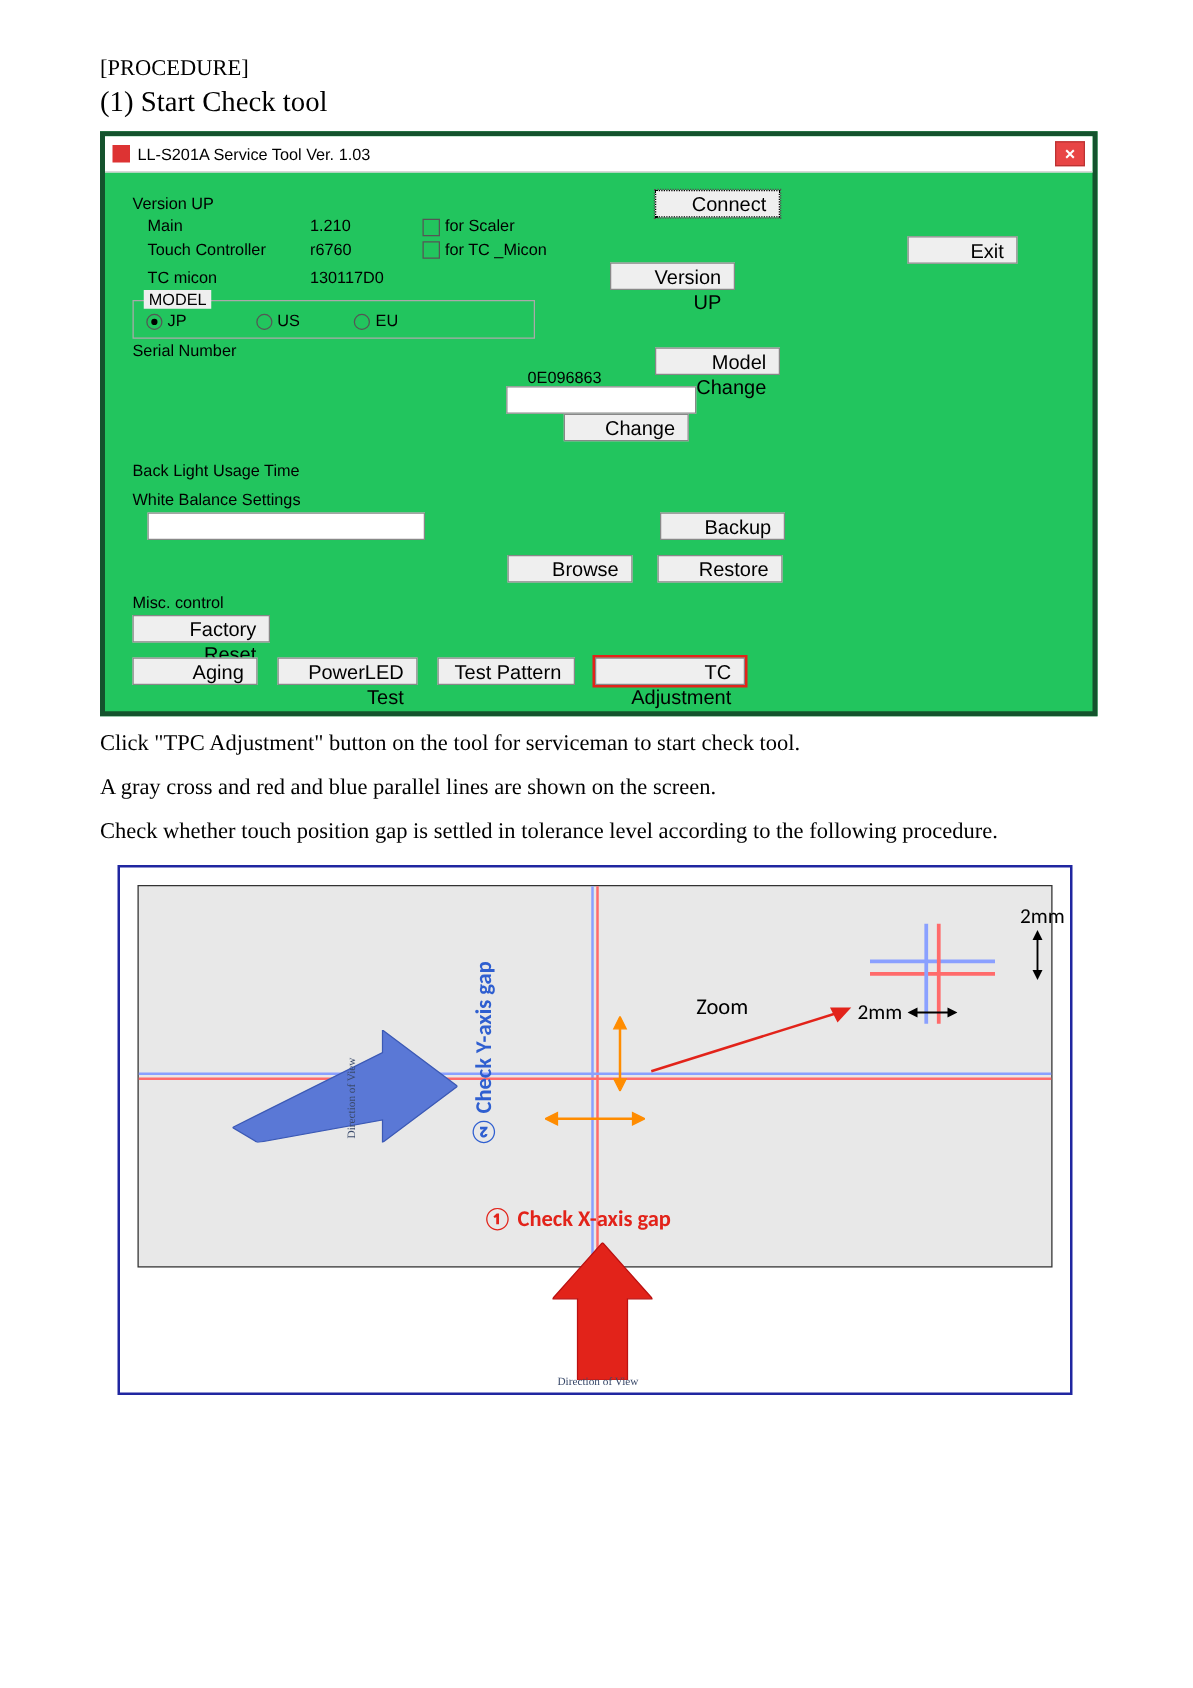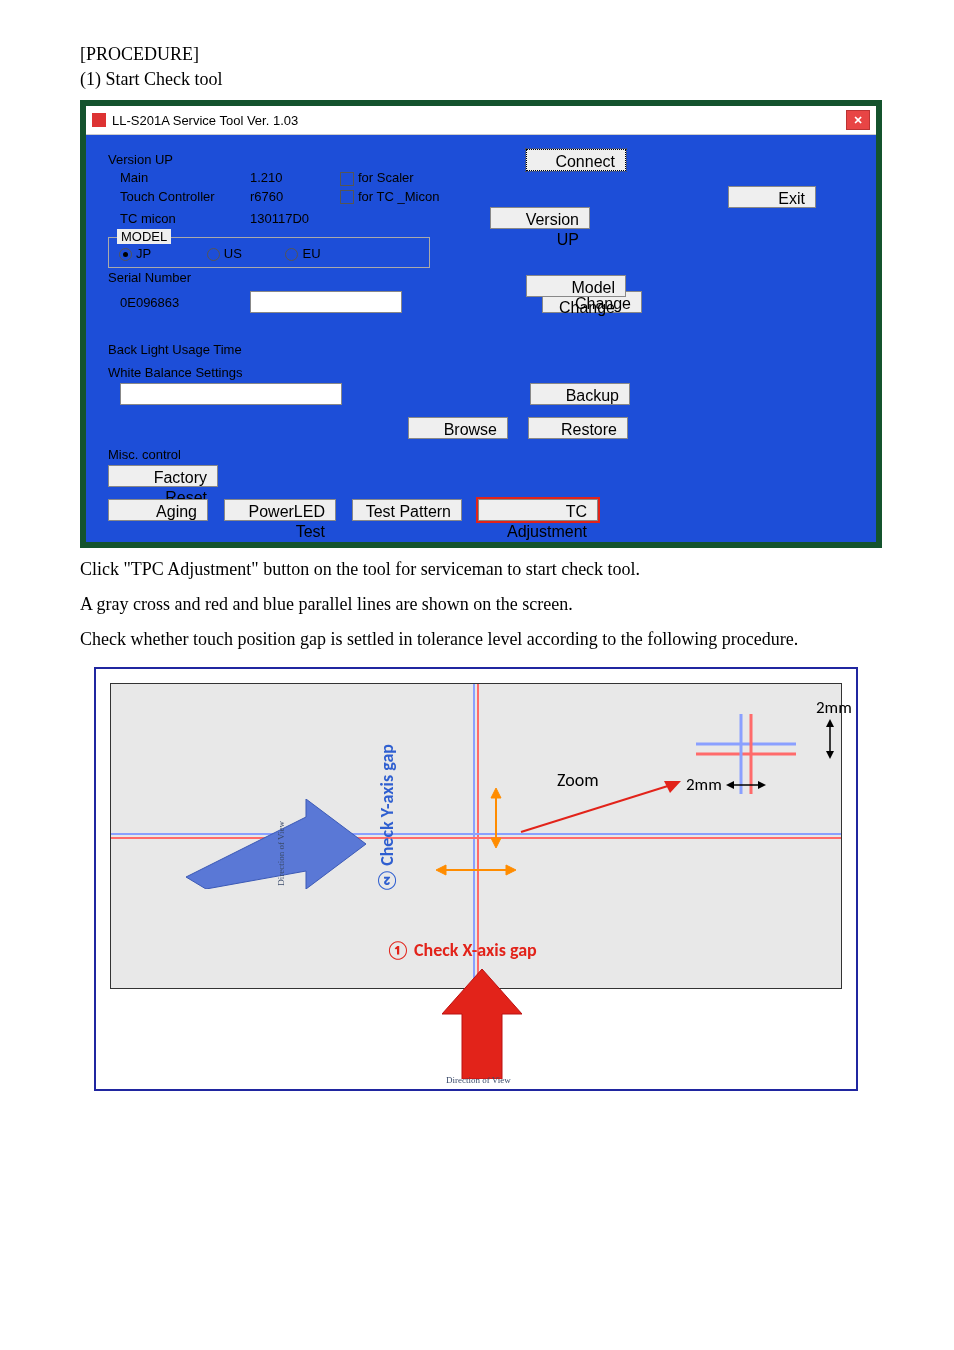--- a/index.html
+++ b/index.html
@@ -5,24 +5,24 @@
   body {
     font-family: "Times New Roman", serif;
     background: #fff;
     margin: 0;
     padding: 40px 80px;
     width: 954px;
     box-sizing: border-box;
     color: #000;
   }
   .doc-text { font-size: 18px; margin: 4px 0; }
-  .step-text { font-size: 18px; margin: 4px 0 10px 0; }
+  .step-text { font-size: 23px; margin: 4px 0 10px 0; }
   .app-window {
-    border: 6px solid #14532d;
-    background: #1d4ed8;
+    border: 4px solid #14532d;
+    background: #22c55e;
     width: 790px;
     font-family: "MS Sans Serif", Tahoma, sans-serif;
     font-size: 13px;
     position: relative;
     margin: 6px 0 8px 0;
   }
   .title-bar {
     background: #fff;
     border-bottom: 1px solid #ccc;
     padding: 4px 6px;
@@ -217,28 +217,28 @@
       <span class="legend">MODEL</span>
       <span style="margin-right:52px;"><span class="radio sel"></span><span>JP</span></span>
       <span style="margin-right:40px;"><span class="radio"></span><span>US</span></span>
       <span><span class="radio"></span><span>EU</span></span>
     </div>
     <div style="position:absolute; left:440px; top:140px;">
       <span class="btn" style="width:100px;">Model Change</span>
     </div>
 
     <div style="margin-top:-6px;">Serial Number</div>
-    <div class="row" style="margin-top:6px;">
+    <div class="row" style="margin-top:6px;flex-direction:column;">
       <span class="label-col" style="padding-left:12px;">0E096863</span>
       <span class="input-box" style="width:150px;"></span>
       <span style="width:100px;"></span>
       <span class="btn" style="width:100px; margin-left:40px;">Change</span>
     </div>
 
-    <div class="row" style="margin-top:29px;">
+    <div class="row" style="margin-top:16px;">
       <span>Back Light Usage Time</span>
     </div>
 
     <div class="row" style="margin-top:8px;">
       <span>White Balance Settings</span>
     </div>
     <div class="row">
       <span style="width:12px;"></span>
       <span class="input-box" style="width:220px;"></span>
       <span style="width:160px;"></span>

